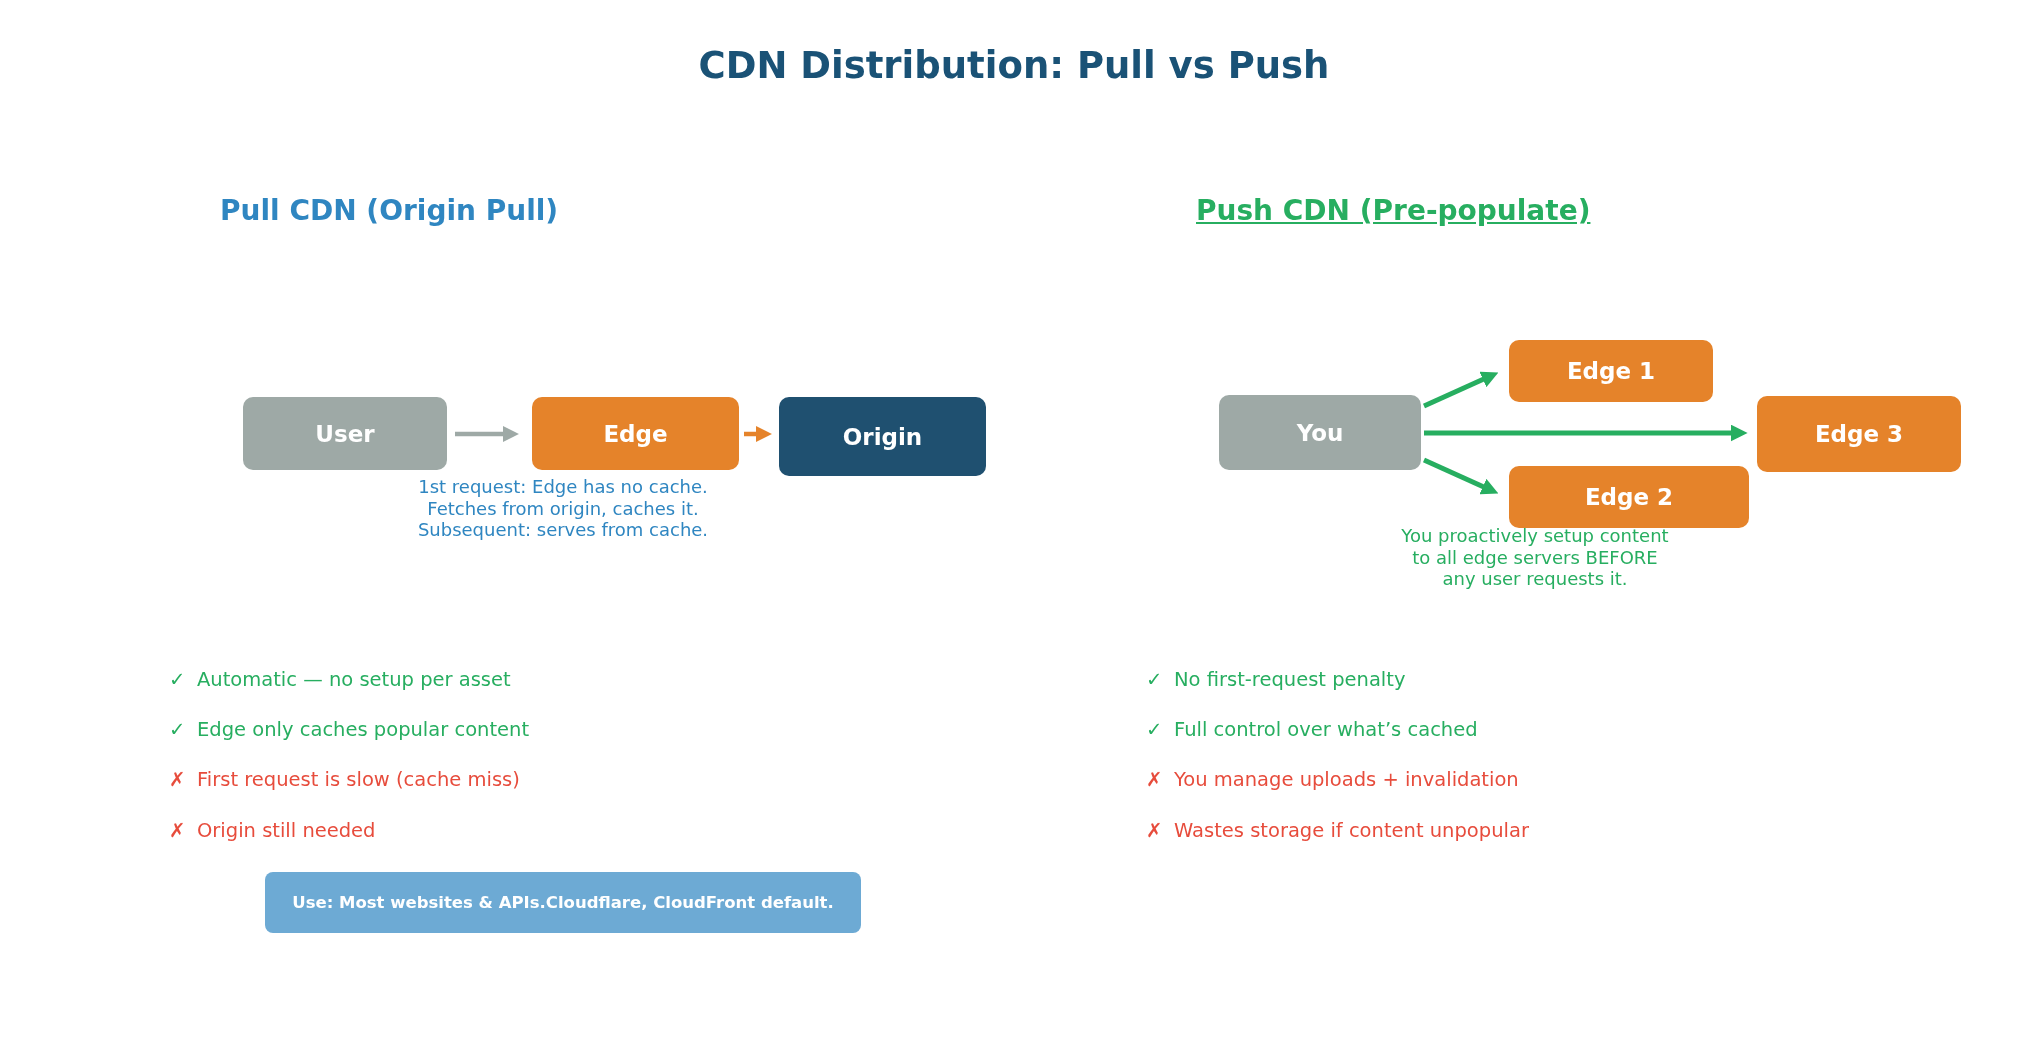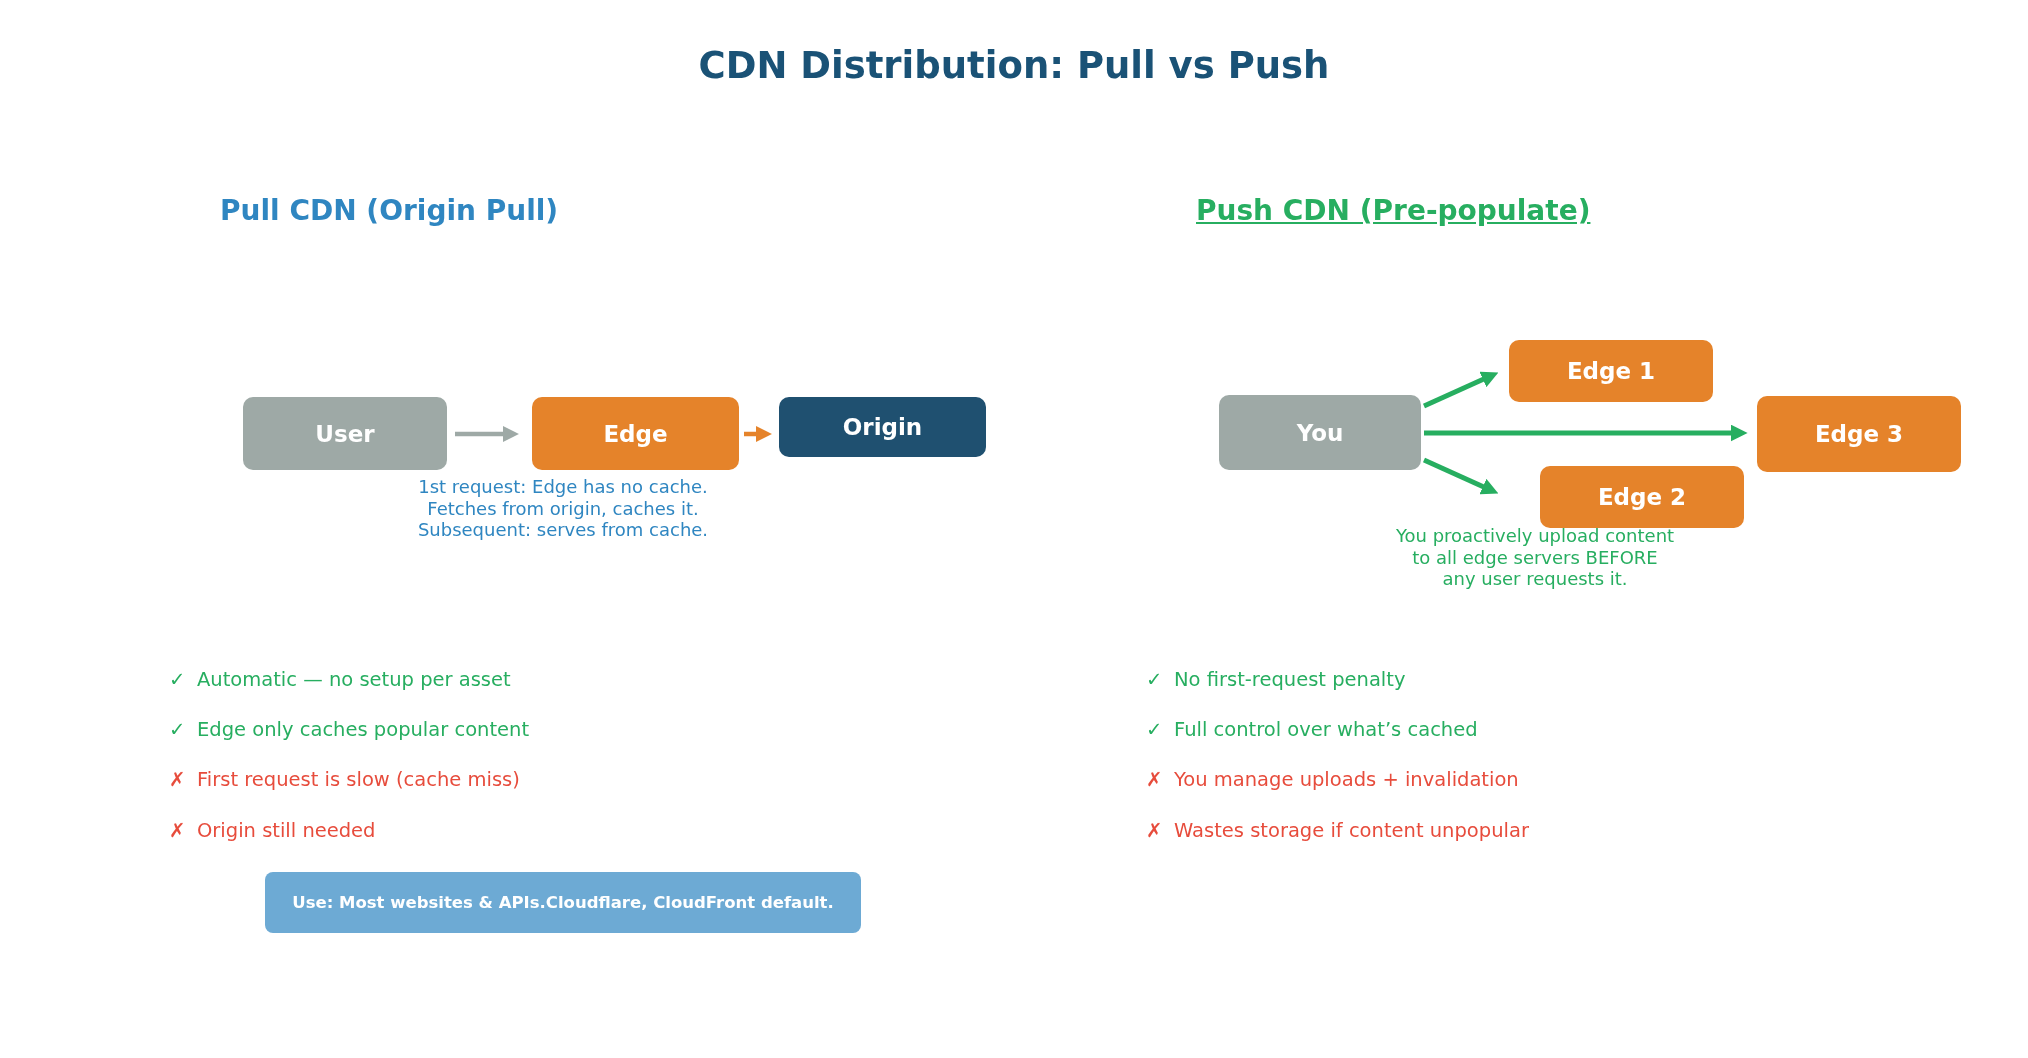--- a/index.html
+++ b/index.html
@@ -44,24 +44,24 @@
     font-weight: bold;
     font-size: 23px;
     border-radius: 10px;
   }
   .node.gray   { background: #9ea9a6; }
   .node.orange { background: #e5832a; }
   .node.dark   { background: #1f5070; }
 
   .node.user   { left: 243px;  top: 397px; width: 204px; height: 73px; }
   .node.edge   { left: 532px;  top: 397px; width: 207px; height: 73px; }
-  .node.origin { left: 779px;  top: 397px; width: 207px; height: 60px; }
+  .node.origin { left: 779px;  top: 397px; width: 207px; height: 79px; }
   .node.you    { left: 1219px; top: 395px; width: 202px; height: 75px; }
   .node.edge1  { left: 1509px; top: 340px; width: 204px; height: 62px; }
-  .node.edge2  { left: 1540px; top: 466px; width: 204px; height: 62px; }
+  .node.edge2  { left: 1509px; top: 466px; width: 240px; height: 62px; }
   .node.edge3  { left: 1757px; top: 396px; width: 204px; height: 76px; }
 
   .note {
     position: absolute;
     text-align: center;
     font-size: 18px;
     line-height: 21.5px;
   }
   .note.blue  { left: 343px;  top: 476px; width: 440px; color: #2f86c1; }
   .note.green { left: 1305px; top: 525px; width: 460px; color: #27ae60; }
@@ -147,21 +147,21 @@
   <div class="node orange edge2">Edge 2</div>
   <div class="node orange edge3">Edge 3</div>
 
   <div class="note blue">
     <div>1st request: Edge has no cache.</div>
     <div>Fetches from origin, caches it.</div>
     <div>Subsequent: serves from cache.</div>
   </div>
 
   <div class="note green">
-    <div>You proactively upload content</div>
+    <div>You proactively setup content</div>
     <div>to all edge servers BEFORE</div>
     <div>any user requests it.</div>
   </div>
 
   <div class="list-item pro pull-col row1">
     <span class="mark">✓</span>
     <span>Automatic — no setup per asset</span>
   </div>
   <div class="list-item pro pull-col row2">
     <span class="mark">✓</span>

